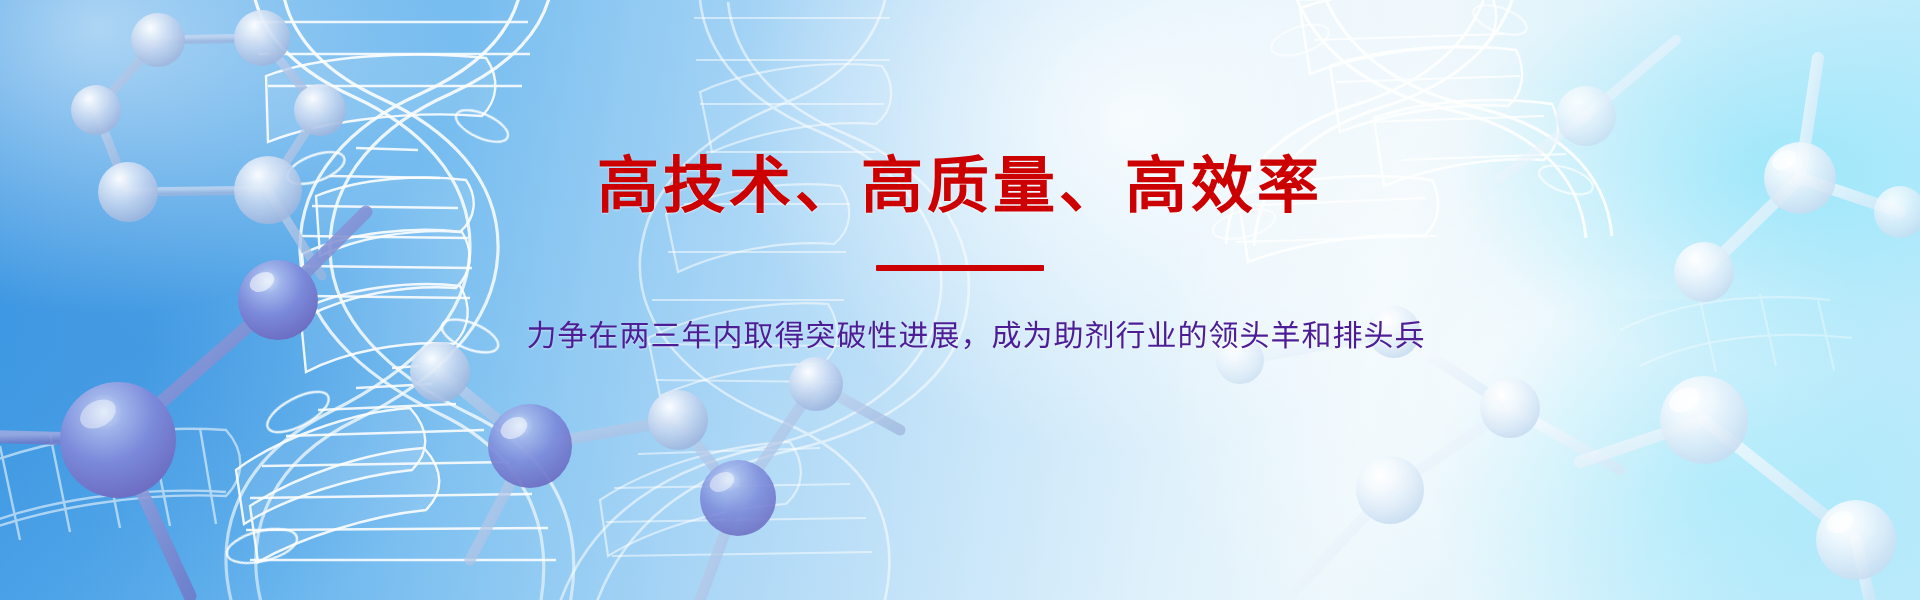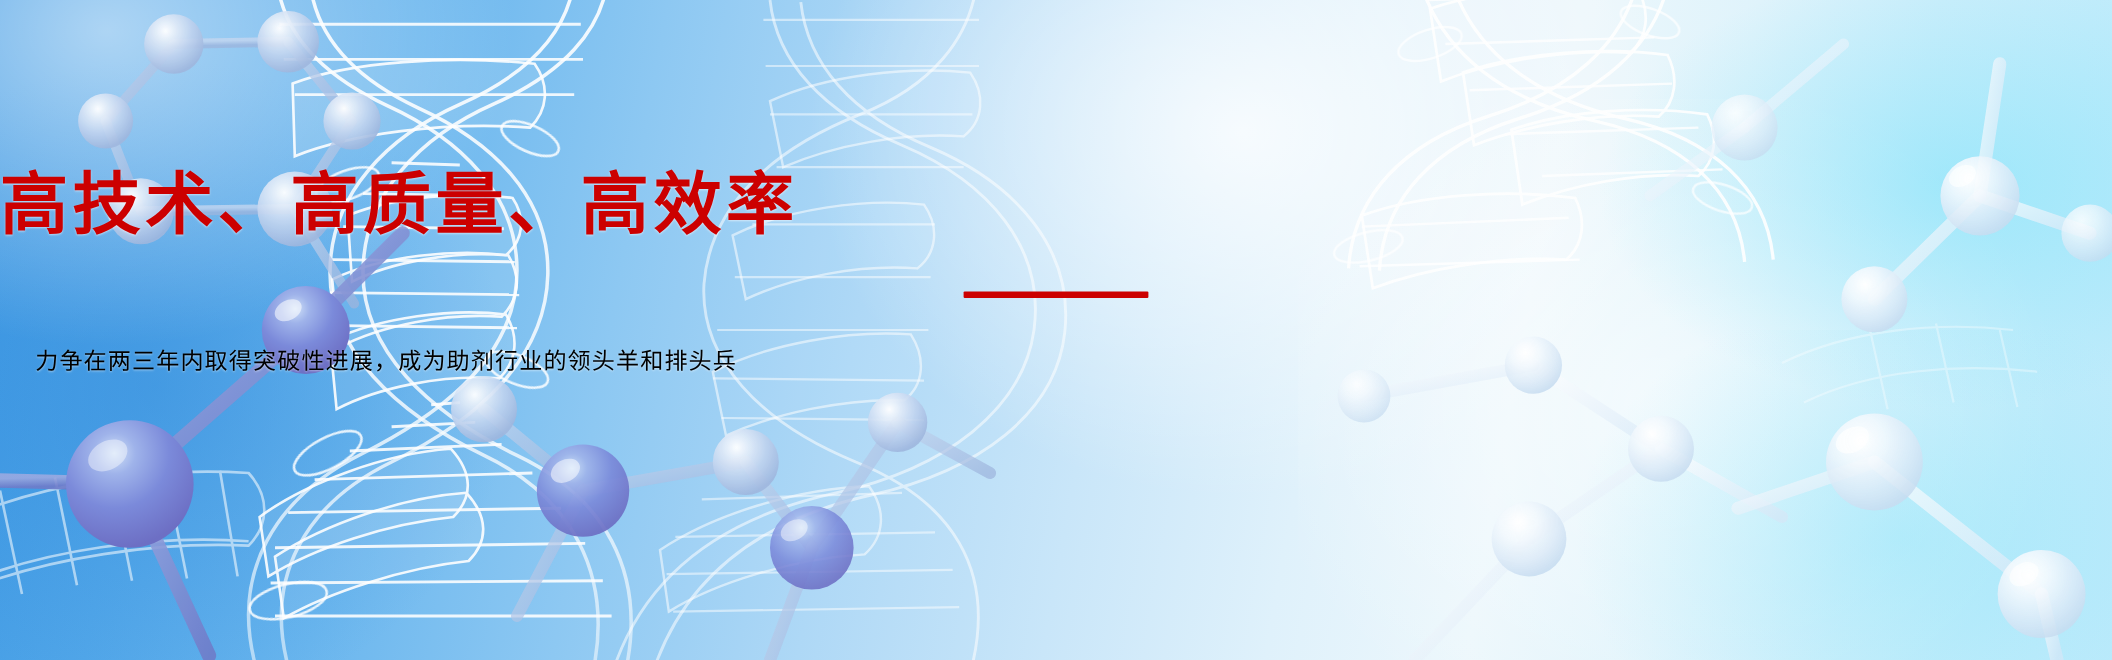--- a/index.html
+++ b/index.html
@@ -66,21 +66,21 @@
   .art{position:absolute; inset:0; width:100%; height:100%;}
 
   
   .molecules{position:absolute; inset:0; width:100%; height:100%;}
 
   
   .content{
     position:absolute;
     left:0; right:0;
     top:150px;
-    text-align:left;
+    text-align:center;
     z-index:40;
   }
   .headline{
     margin:0;
     font-size:62px;
     font-weight:700;
     letter-spacing:4px;
     line-height:1.15;
     color:#CC0000;
     font-family:"DejaVu Sans","Liberation Sans",sans-serif;
@@ -88,24 +88,24 @@
   }
   .rule{
     width:168px;
     height:6px;
     background:#CC0000;
     margin:44px auto 0 auto;
     border-radius:1px;
   }
   .subtitle{
     margin:40px 0 0 0;
-    font-size:21px;
+    font-size:30px;
     font-weight:500;
     letter-spacing:1px;
-    color:#000000;
+    color:#4c1d95;
     font-family:"DejaVu Sans","Liberation Sans",sans-serif;
     text-shadow:0 1px 2px rgba(255,255,255,.5);
     padding-left:32px;
   }
 </style>
 </head>
 <body>
 
 <div class="banner">
 

